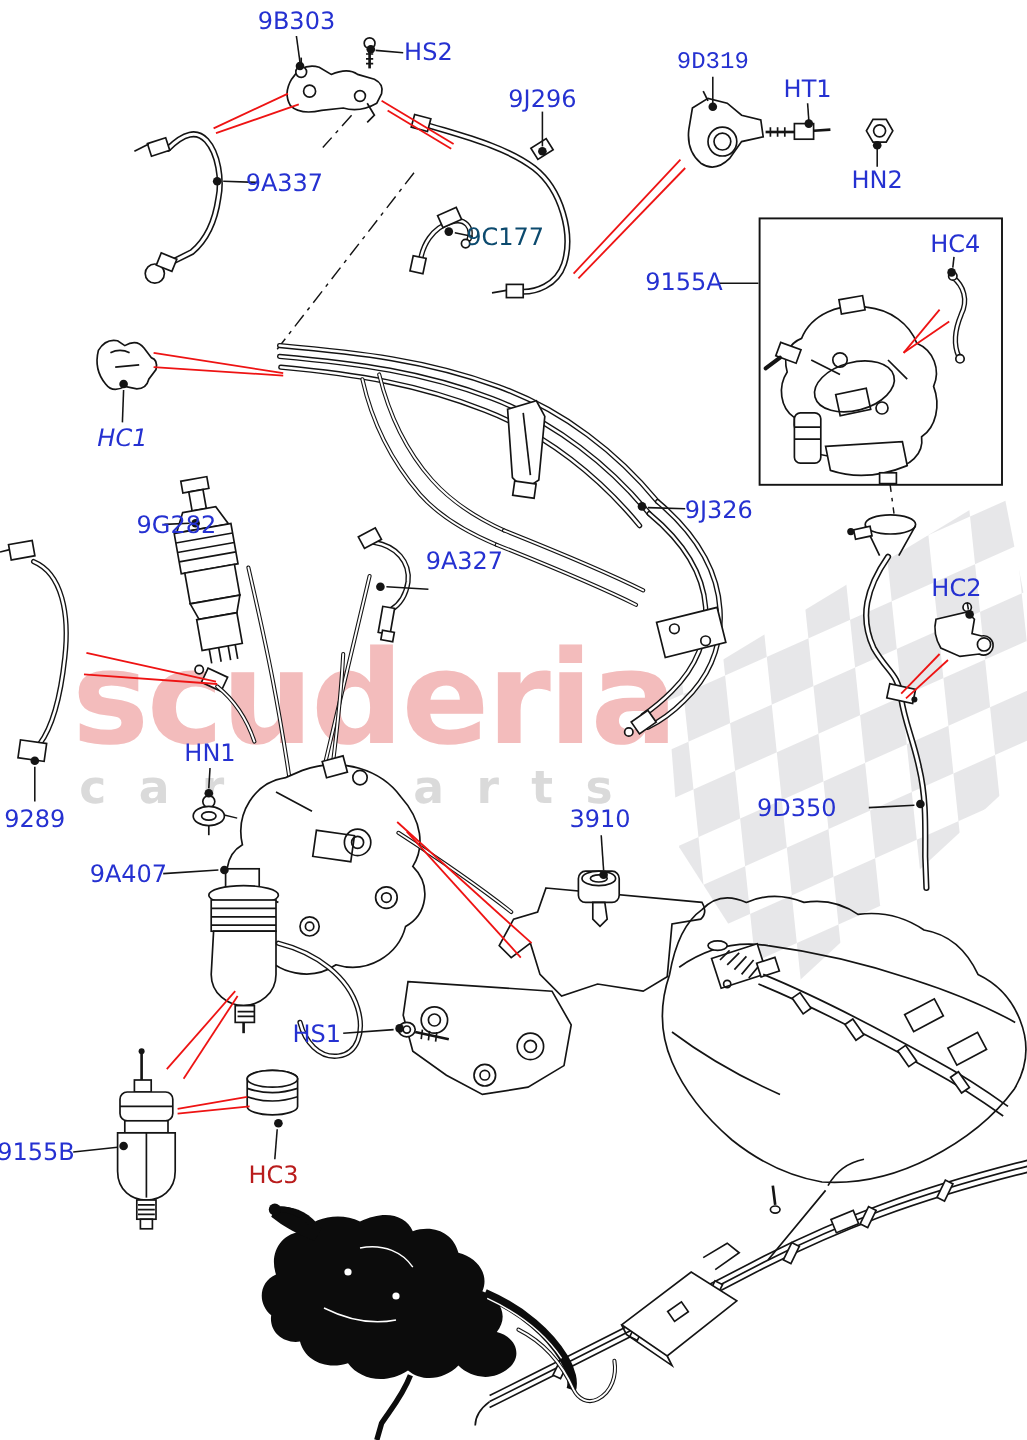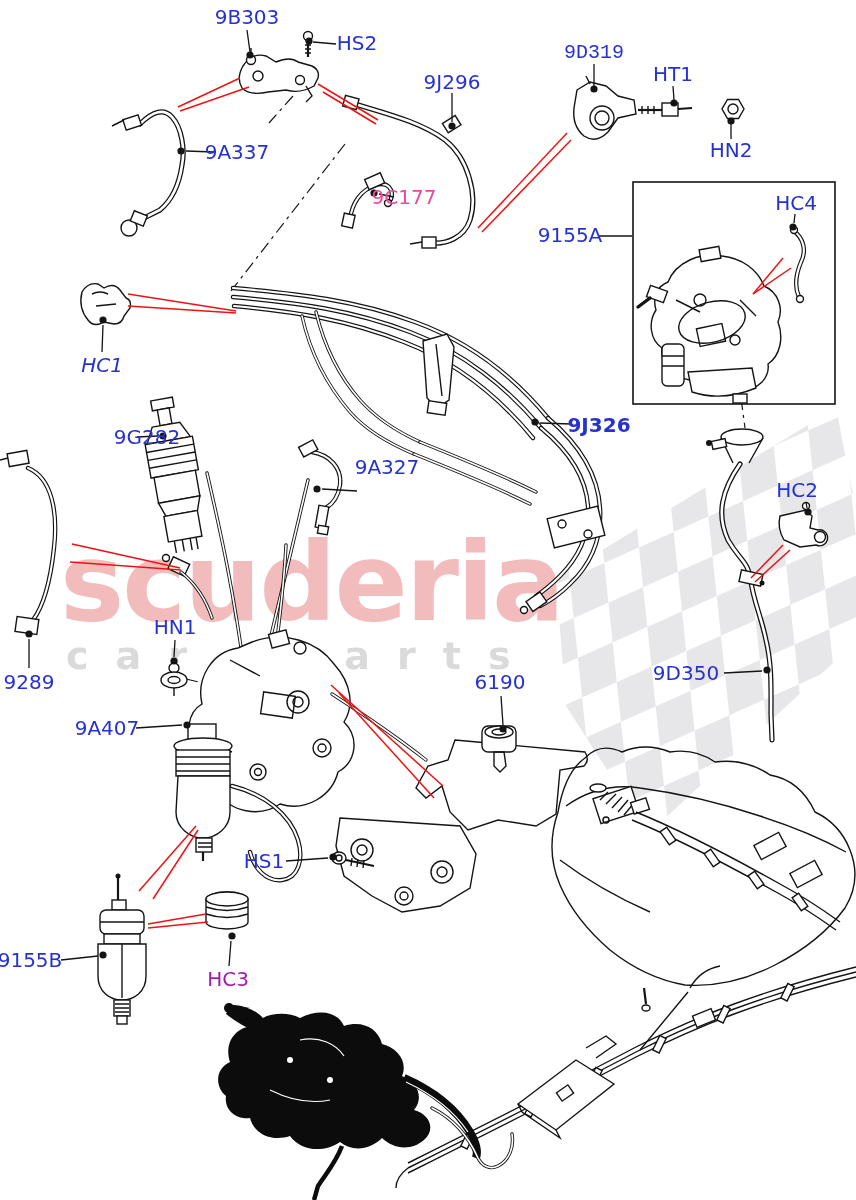--- a/index.html
+++ b/index.html
@@ -431,30 +431,30 @@
   </svg>
 
   <div id="labels">
       <div class="part-label" style="left: 247px; top: 17px; color: rgb(37, 49, 209);">9B303</div>
       <div class="part-label" style="left: 357px; top: 43px; color: rgb(37, 49, 209);">HS2</div>
       <div class="part-label" style="left: 452px; top: 82px; color: rgb(37, 49, 209);">9J296</div>
       <div class="part-label" style="left: 594px; top: 52px; color: rgb(37, 49, 209); font-family: Liberation Mono, monospace;">9D319</div>
       <div class="part-label" style="left: 673px; top: 74px; color: rgb(37, 49, 209);">HT1</div>
       <div class="part-label" style="left: 731px; top: 150px; color: rgb(37, 49, 209);">HN2</div>
       <div class="part-label" style="left: 237px; top: 152px; color: rgb(37, 49, 209);">9A337</div>
-      <div class="part-label" style="left: 404px; top: 197px; color: #ec4899;">9C177</div>
+      <div class="part-label" style="left: 421px; top: 197px; color: #0c4a6e;">9C177</div>
       <div class="part-label" style="left: 570px; top: 235px; color: rgb(37, 49, 209);">9155A</div>
       <div class="part-label" style="left: 796px; top: 203px; color: rgb(37, 49, 209);">HC4</div>
       <div class="part-label" style="left: 102px; top: 365px; color: rgb(37, 49, 209); font-style: italic;">HC1</div>
       <div class="part-label" style="left: 99px; top: 437px; color: rgb(37, 49, 209); margin-left: 48px;">9G282</div>
-      <div class="part-label" style="left: 599px; top: 425px; color: rgb(37, 49, 209); font-weight: bold;">9J326</div>
+      <div class="part-label" style="left: 599px; top: 425px; color: rgb(37, 49, 209);">9J326</div>
       <div class="part-label" style="left: 387px; top: 467px; color: rgb(37, 49, 209);">9A327</div>
       <div class="part-label" style="left: 797px; top: 490px; color: rgb(37, 49, 209);">HC2</div>
       <div class="part-label" style="left: 29px; top: 682px; color: rgb(37, 49, 209);">9289</div>
       <div class="part-label" style="left: 175px; top: 627px; color: rgb(37, 49, 209); text-align: right;">HN1</div>
       <div class="part-label" style="left: 107px; top: 728px; color: rgb(37, 49, 209);">9A407</div>
-      <div class="part-label" style="left: 500px; top: 682px; color: rgb(37, 49, 209);">6190</div>
-      <div class="part-label" style="left: 686px; top: 673px; color: rgb(37, 49, 209);">9D350</div>
+      <div class="part-label" style="left: 500px; top: 682px; color: rgb(37, 49, 209);">3910</div>
+      <div class="part-label" style="left: 664px; top: 673px; color: rgb(37, 49, 209);">9D350</div>
       <div class="part-label" style="left: 264px; top: 861px; color: rgb(37, 49, 209);">HS1</div>
       <div class="part-label" style="left: 30px; top: 960px; color: rgb(37, 49, 209);">9155B</div>
-      <div class="part-label" style="left: 228px; top: 979px; color: #a21caf;">HC3</div>
+      <div class="part-label" style="left: 228px; top: 979px; color: #b91c1c;">HC3</div>
     </div>
 </div>
 
 </body></html>

